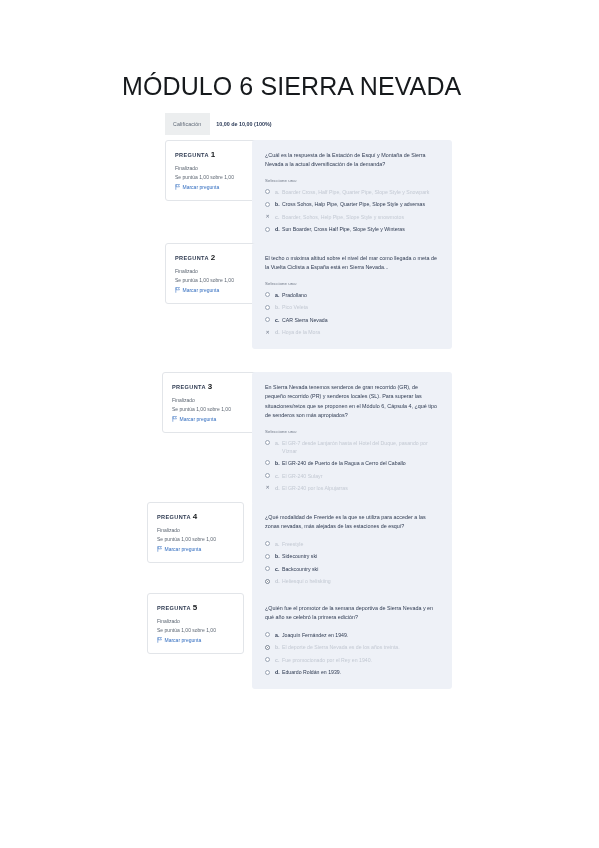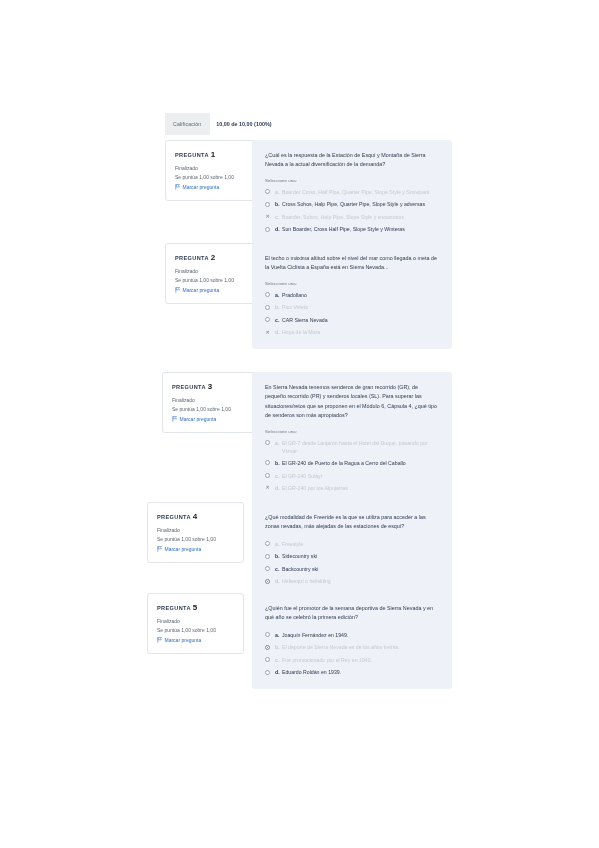--- a/index.html
+++ b/index.html
@@ -155,20 +155,21 @@
   .opt-key{width:7px;flex:none;font-weight:700;}
   .opt-text{flex:1;}
   .opt.faint{color:#c3c9d3;}
   .opt.faint .opt-key{color:#c3c9d3;}
 </style>
 </head>
 <body>
 
 <div class="page">
 
+  <div class="page-title">MÓDULO 6 SIERRA NEVADA</div>
 
   <div class="grade-row">
     <div class="grade-label">Calificación</div>
     <div class="grade-value">10,00 de 10,00 (100%)</div>
   </div>
 
   <div id="questions-root">
       <div class="qrow" style="top: 140px; left: 0px;">
         <div class="qinfo" style="margin-left: 165px;">
           <div class="qinfo-title"><span>PREGUNTA</span><span class="qnum">1</span></div>

